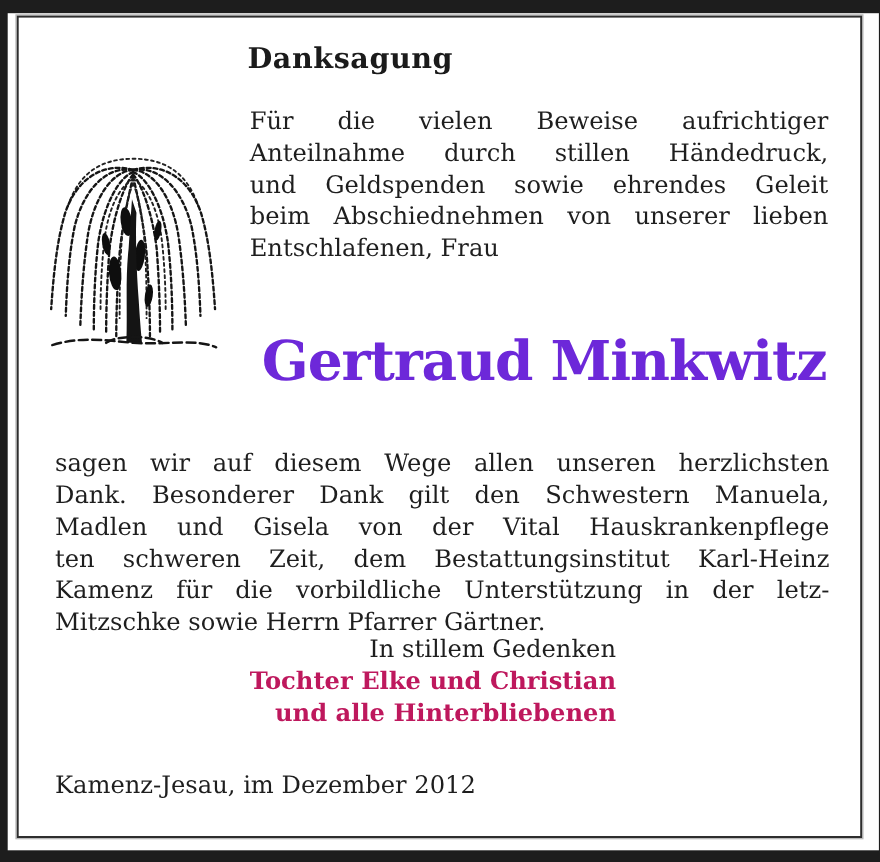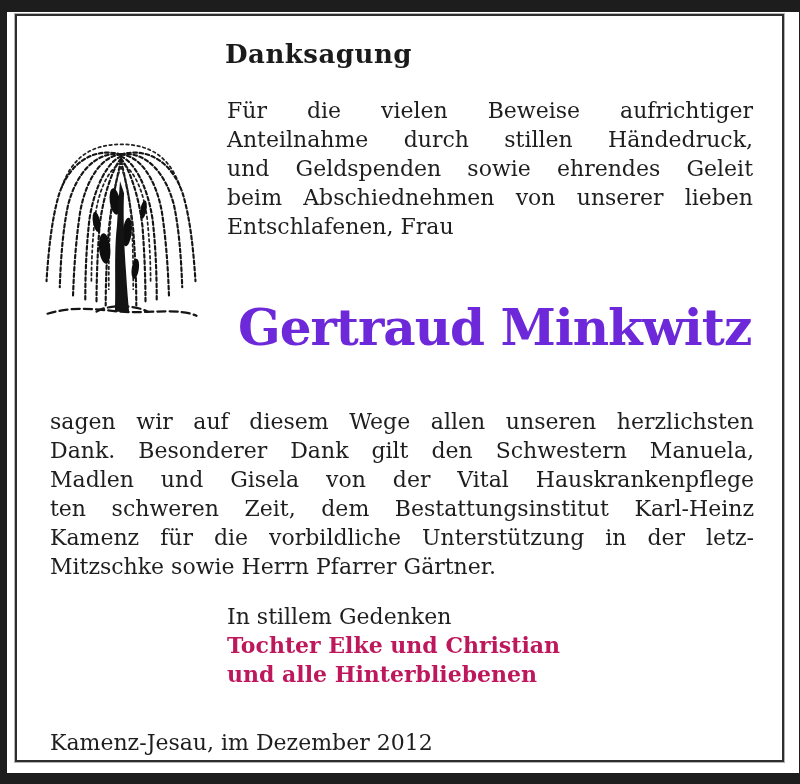--- a/index.html
+++ b/index.html
@@ -60,31 +60,31 @@
   .deceased-name {
     position: absolute;
     left: 231px; top: 286px;
     font-size: 50px; font-weight: 700;
     letter-spacing: -1px;
     color: #6d28d9;
     white-space: nowrap;
   }
   .signature {
     position: absolute;
-    left: 220px; top: 590px;
+    left: 220px; top: 564px;
     font-size: 22px; line-height: 29px;
     color: #1e1e1e;
+    text-align: right;
   }
   .signature .bold { font-weight: 700; color: #be185d; }
   .place-date {
     position: absolute;
     left: 43px; top: 690px;
     font-size: 22px;
     color: #1e1e1e;
-    margin-top: 28px;
   }
   .strand { fill: none; stroke: #151515; stroke-width: 2.1; stroke-linecap: round; stroke-dasharray: 3.5 2.6; }
   .strand-light { fill: none; stroke: #222222; stroke-width: 1.7; stroke-linecap: round; stroke-dasharray: 2.5 3; }
   .ground { fill: none; stroke: #151515; stroke-width: 2.2; stroke-linecap: round; stroke-dasharray: 8 4; }
   .blob { fill: #0e0e0e; }
 </style>
 </head>
 <body>
 
 <div class="page">

